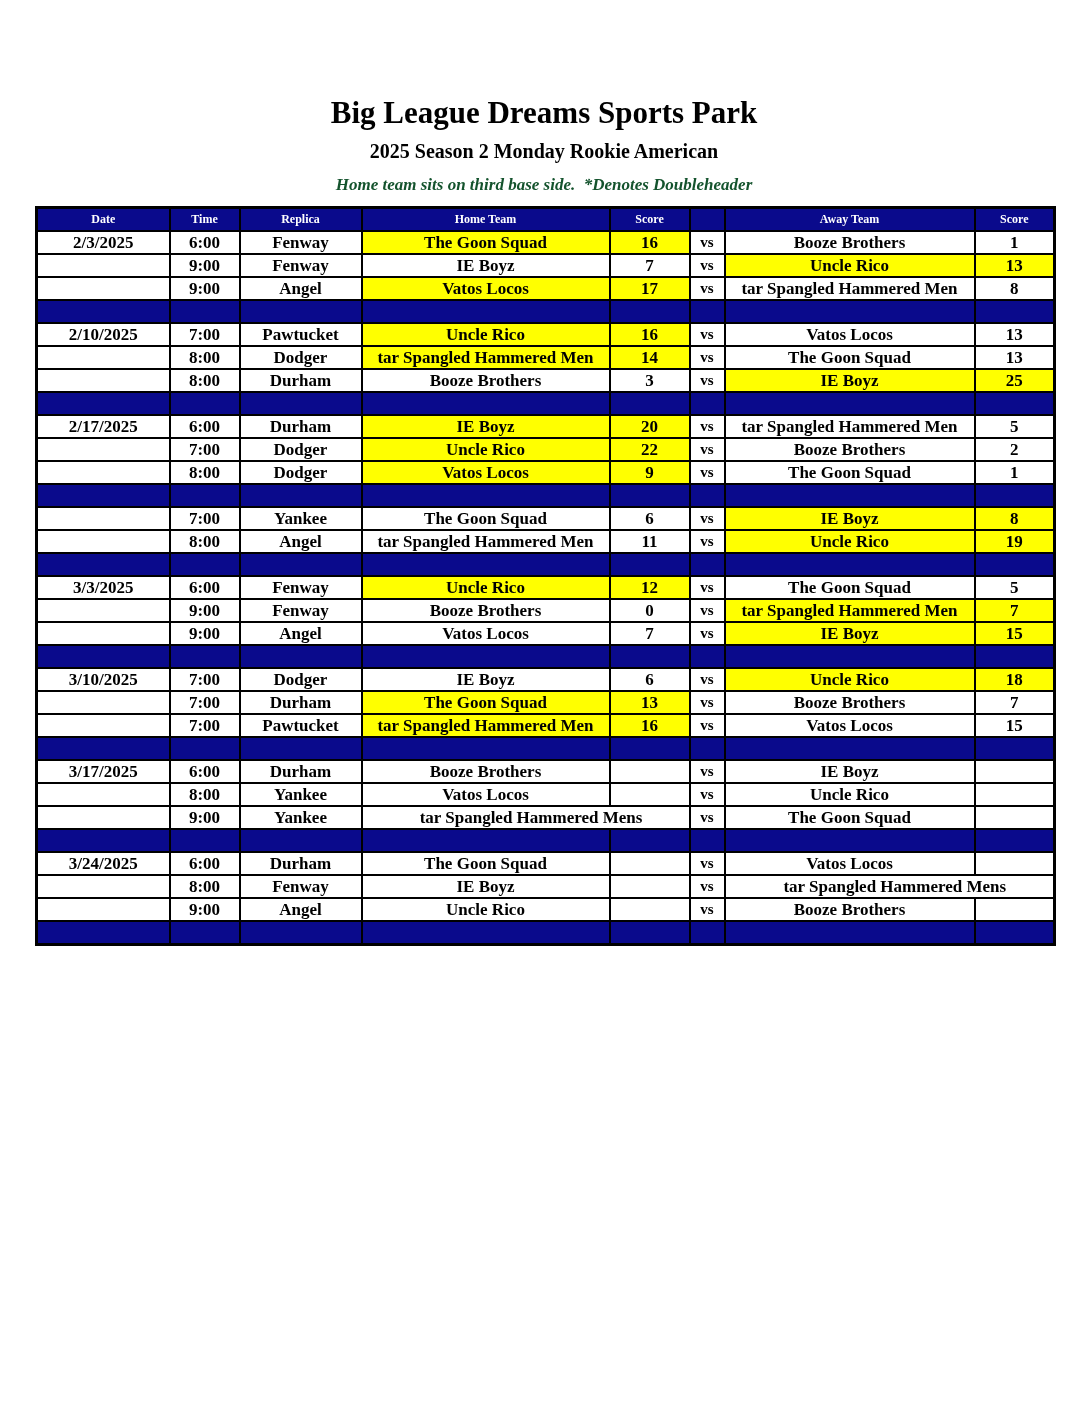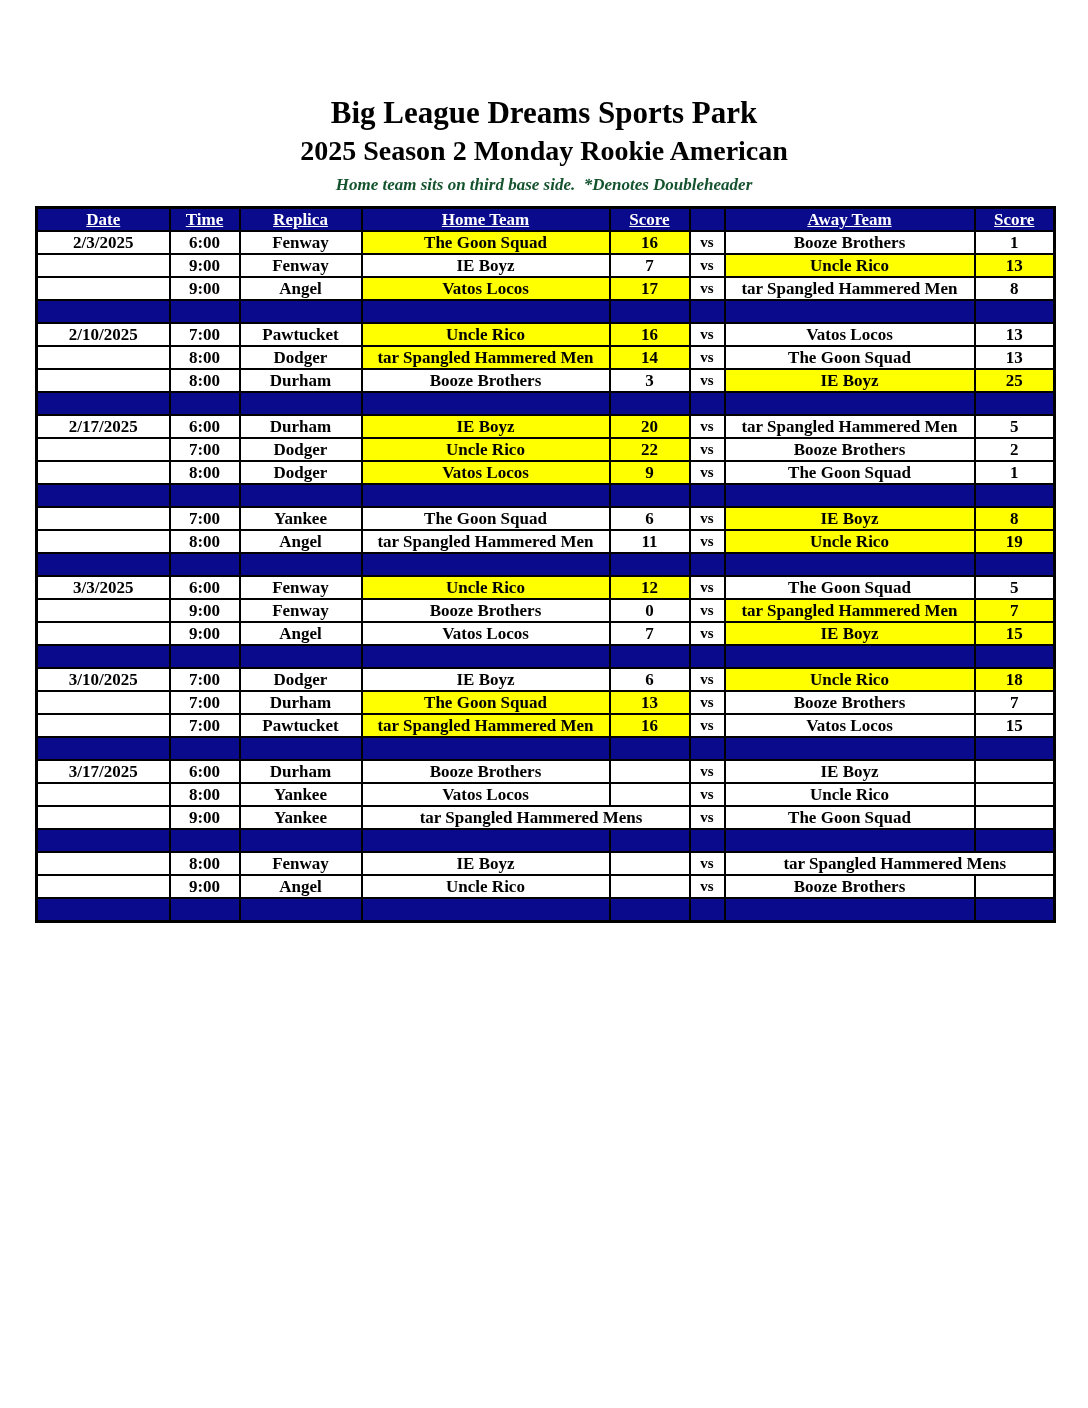--- a/index.html
+++ b/index.html
@@ -19,21 +19,21 @@
   }
   .doc-header { text-align: center; padding-top: 96px; }
   .doc-title {
     font-size: 31px;
     font-weight: bold;
     margin: 0;
     line-height: 34px;
     color: #000;
   }
   .doc-subtitle {
-    font-size: 28px;
+    font-size: 20px;
     font-weight: bold;
     margin: 8px 0 0 0;
     line-height: 26px;
     color: #000;
   }
   .doc-note {
     font-size: 17px;
     font-weight: bold;
     font-style: italic;
     margin: 11px 0 0 0;
@@ -57,22 +57,21 @@
     font-weight: bold;
     font-size: 17px;
     line-height: 21px;
     overflow: hidden;
     white-space: nowrap;
     color: #000;
   }
   .schedule thead th {
     background: var(--navy, #0a0a8c);
     color: var(--header-text, #ffffff);
-    font-size: 17px;
-    text-decoration: underline;
+    font-size: 12px;
   }
   .schedule td.sep { background: var(--navy, #0a0a8c); }
   .schedule td.hl { background: var(--yellow, #ffff00); }
   .schedule td.vs-cell { font-size: 15px; }
   .schedule td.ofl { text-align: center; padding-left: 11px; margin-top: 22px; }
 </style>
 </head>
 <body>
 
 <div class="page">
@@ -369,20 +368,30 @@
           <td class="sep"></td>
           <td class="sep"></td>
           <td class="sep"></td>
           <td class="sep"></td>
           <td class="sep"></td>
           <td class="sep"></td>
           <td class="sep"></td>
           <td class="sep"></td>
         </tr>
         <tr>
+          <td>3/24/2025</td>
+          <td>6:00</td>
+          <td>Durham</td>
+          <td>The Goon Squad</td>
+          <td></td>
+          <td class="vs-cell">vs</td>
+          <td>Vatos Locos</td>
+          <td></td>
+        </tr>
+        <tr>
           <td></td>
           <td>8:00</td>
           <td>Fenway</td>
           <td>IE Boyz</td>
           <td></td>
           <td class="vs-cell">vs</td>
           <td class="ofl" colspan="2">tar Spangled Hammered Mens</td>
         </tr>
         <tr>
           <td></td>

